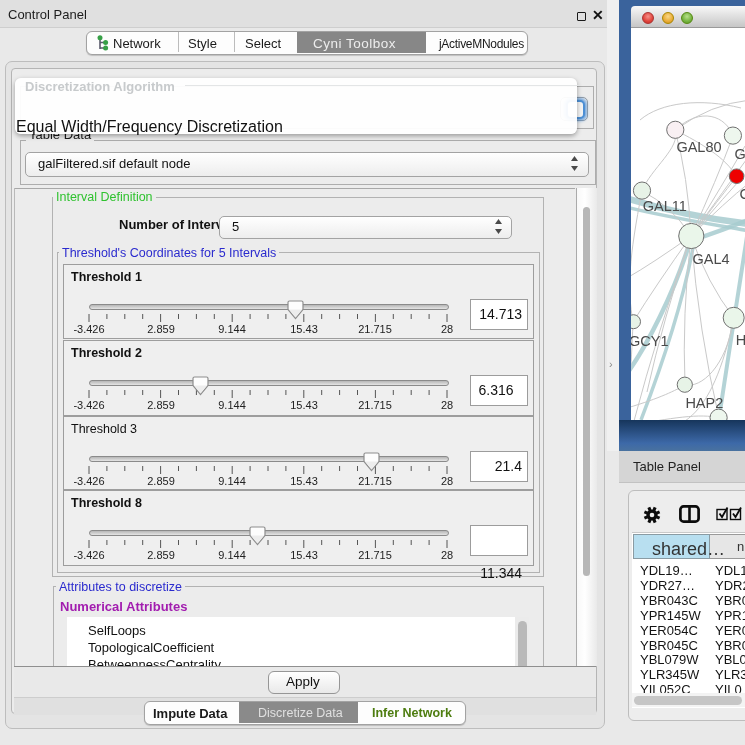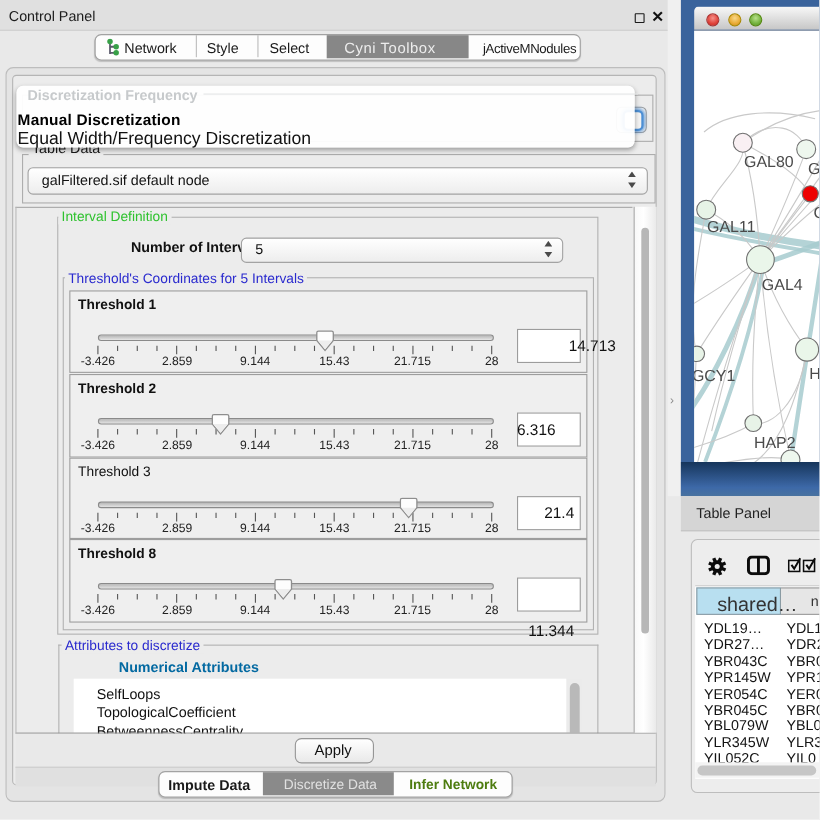--- a/index.html
+++ b/index.html
@@ -99,21 +99,21 @@
     <div class="txt" style="left:136px;top:323px;width:50px;text-align:center;font-size:11px;color:#222;">2.859</div>
     <div class="txt" style="left:207px;top:323px;width:50px;text-align:center;font-size:11px;color:#222;">9.144</div>
     <div class="txt" style="left:279px;top:323px;width:50px;text-align:center;font-size:11px;color:#222;">15.43</div>
     <div class="txt" style="left:350px;top:323px;width:50px;text-align:center;font-size:11px;color:#222;">21.715</div>
     <div class="txt" style="left:422px;top:323px;width:50px;text-align:center;font-size:11px;color:#222;">28</div>
   <svg class="abs" style="left:287.1px;top:300px;" width="18" height="20" viewBox="0 0 18 20">
     <path d="M2.5 1 L14.5 1 Q16 1 16 2.5 L16 9.5 L8.5 18.5 L1 9.5 L1 2.5 Q1 1 2.5 1 Z" fill="#fdfdfd" stroke="#8e8e8e" stroke-width="1.2"></path>
     <path d="M2 9.5 L15 9.5 L8.5 17.5 Z" fill="#ededed" stroke="none"></path>
   </svg>
   <div class="abs" style="left:470px;top:299px;width:56px;height:29px;background:#fff;border:1px solid #9c9c9c;"></div>
-  <div class="abs" style="left:470px;top:306px;width:52px;font-size:14px;color:#111;margin-left:47px;">14.713</div>
+  <div class="abs" style="left:470px;top:306px;width:52px;text-align:right;font-size:14px;color:#111;">14.713</div>
 
   <div class="abs" style="left:63px;top:340px;width:469px;height:74px;background:#efefef;border:1px solid #9d9d9d;"></div>
   <div class="txt" style="left:71px;top:346px;font-size:12.5px;font-weight:bold;color:#111;">Threshold 2</div>
   <div class="abs" style="left:89px;top:380px;width:358px;height:4px;background:linear-gradient(#b6b6b6,#e4e4e4);border:1px solid #8a8a8a;border-radius:3px;"></div>
   <svg class="abs" style="left:60px;top:390px;" width="400" height="9" viewBox="0 0 400 9">
       <line x1="29.0" y1="0" x2="29.0" y2="8" stroke="#555" stroke-width="1"></line>
       <line x1="46.9" y1="0" x2="46.9" y2="5" stroke="#555" stroke-width="1"></line>
       <line x1="64.8" y1="0" x2="64.8" y2="5" stroke="#555" stroke-width="1"></line>
       <line x1="82.7" y1="0" x2="82.7" y2="5" stroke="#555" stroke-width="1"></line>
       <line x1="100.6" y1="0" x2="100.6" y2="8" stroke="#555" stroke-width="1"></line>
@@ -138,21 +138,21 @@
     <div class="txt" style="left:136px;top:399px;width:50px;text-align:center;font-size:11px;color:#222;">2.859</div>
     <div class="txt" style="left:207px;top:399px;width:50px;text-align:center;font-size:11px;color:#222;">9.144</div>
     <div class="txt" style="left:279px;top:399px;width:50px;text-align:center;font-size:11px;color:#222;">15.43</div>
     <div class="txt" style="left:350px;top:399px;width:50px;text-align:center;font-size:11px;color:#222;">21.715</div>
     <div class="txt" style="left:422px;top:399px;width:50px;text-align:center;font-size:11px;color:#222;">28</div>
   <svg class="abs" style="left:191.5px;top:376px;" width="18" height="20" viewBox="0 0 18 20">
     <path d="M2.5 1 L14.5 1 Q16 1 16 2.5 L16 9.5 L8.5 18.5 L1 9.5 L1 2.5 Q1 1 2.5 1 Z" fill="#fdfdfd" stroke="#8e8e8e" stroke-width="1.2"></path>
     <path d="M2 9.5 L15 9.5 L8.5 17.5 Z" fill="#ededed" stroke="none"></path>
   </svg>
   <div class="abs" style="left:470px;top:375px;width:56px;height:29px;background:#fff;border:1px solid #9c9c9c;"></div>
-  <div class="abs" style="left:470px;top:382px;width:52px;text-align:left;font-size:14px;color:#111;">6.316</div>
+  <div class="abs" style="left:470px;top:382px;width:52px;text-align:center;font-size:14px;color:#111;">6.316</div>
 
   <div class="abs" style="left:63px;top:416px;width:469px;height:72px;background:#efefef;border:1px solid #9d9d9d;"></div>
   <div class="txt" style="left:71px;top:422px;font-size:12.5px;font-weight:normal;color:#111;">Threshold 3</div>
   <div class="abs" style="left:89px;top:456px;width:358px;height:4px;background:linear-gradient(#b6b6b6,#e4e4e4);border:1px solid #8a8a8a;border-radius:3px;"></div>
   <svg class="abs" style="left:60px;top:466px;" width="400" height="9" viewBox="0 0 400 9">
       <line x1="29.0" y1="0" x2="29.0" y2="8" stroke="#555" stroke-width="1"></line>
       <line x1="46.9" y1="0" x2="46.9" y2="5" stroke="#555" stroke-width="1"></line>
       <line x1="64.8" y1="0" x2="64.8" y2="5" stroke="#555" stroke-width="1"></line>
       <line x1="82.7" y1="0" x2="82.7" y2="5" stroke="#555" stroke-width="1"></line>
       <line x1="100.6" y1="0" x2="100.6" y2="8" stroke="#555" stroke-width="1"></line>
@@ -220,21 +220,21 @@
     <div class="txt" style="left:422px;top:549px;width:50px;text-align:center;font-size:11px;color:#222;">28</div>
   <svg class="abs" style="left:248.8px;top:526px;" width="18" height="20" viewBox="0 0 18 20">
     <path d="M2.5 1 L14.5 1 Q16 1 16 2.5 L16 9.5 L8.5 18.5 L1 9.5 L1 2.5 Q1 1 2.5 1 Z" fill="#fdfdfd" stroke="#8e8e8e" stroke-width="1.2"></path>
     <path d="M2 9.5 L15 9.5 L8.5 17.5 Z" fill="#ededed" stroke="none"></path>
   </svg>
   <div class="abs" style="left:470px;top:525px;width:56px;height:29px;background:#fff;border:1px solid #9c9c9c;"></div>
   <div class="abs" style="left:470px;top:532px;width:52px;text-align:right;font-size:14px;color:#111;margin-top:33px;">11.344</div>
 
   <div class="abs" style="left:53px;top:586px;width:489px;height:80px;border:1px solid #b2b2b2;border-bottom:none;"></div>
   <div class="txt" style="left:56px;top:580px;font-size:12.5px;color:#2a2ace;background:#ececec;padding:0 3px;">Attributes to discretize</div>
-  <div class="txt" style="left:60px;top:599px;font-size:13px;font-weight:bold;color:#0369a1;margin-left:48px;">Numerical Attributes</div>
+  <div class="txt" style="left:60px;top:599px;font-size:13px;font-weight:bold;color:#a21caf;">Numerical Attributes</div>
   <div class="abs" style="left:67px;top:617px;width:448px;height:49px;background:#ffffff;"></div>
   <div class="txt" style="left:88px;top:622px;font-size:13px;color:#111;line-height:17px;">SelfLoops<br>TopologicalCoefficient<br>BetweennessCentrality</div>
   <div class="abs" style="left:515px;top:617px;width:14px;height:49px;background:#ebebeb;"></div>
   <div class="abs" style="left:518px;top:621px;width:9px;height:45px;background:#b9b9b9;border-radius:5px 5px 0 0;"></div>
 
   <div class="abs" style="left:14px;top:666px;width:582px;height:1px;background:#8f8f8f;"></div>
   <div class="abs" style="left:14px;top:667px;width:582px;height:30px;background:#e9e9e9;"></div>
   <div class="abs" style="left:14px;top:697px;width:582px;height:17px;background:#e0e0e0;border-top:1px solid #cdcdcd;"></div>
   <div class="abs" style="left:268px;top:671px;width:70px;height:21px;background:linear-gradient(#ffffff,#e9e9e9);border:1px solid #969696;border-radius:6px;"></div>
   <div class="txt" style="left:286px;top:674px;font-size:13.5px;color:#111;">Apply</div>
@@ -242,23 +242,22 @@
   <div class="abs" style="left:576px;top:188px;width:20px;height:478px;background:linear-gradient(90deg,#f8f8f8,#ffffff 40%,#e9e9e9);border-left:1px solid #aaa;"></div>
   <div class="abs" style="left:583px;top:207px;width:7px;height:369px;background:#b7b7b7;border-radius:4px;"></div>
 
   <div class="abs" style="left:144px;top:701px;width:320px;height:22px;background:#fdfdfd;border:1px solid #a2a2a2;border-radius:6px;box-shadow:0 1px 1px rgba(0,0,0,0.18);"></div>
   <div class="abs" style="left:239px;top:702px;width:119px;height:21px;background:#8a8a8a;"></div>
   <div class="txt" style="left:153px;top:706px;font-size:13px;font-weight:bold;color:#1a1a1a;">Impute Data</div>
   <div class="txt" style="left:258px;top:706px;font-size:12.5px;color:#e0e0e0;">Discretize Data</div>
   <div class="txt" style="left:372px;top:706px;font-size:12.5px;font-weight:bold;color:#4d7c0f;">Infer Network</div>
 
   <div class="abs" style="left:15px;top:78px;width:562px;height:56px;background:rgba(255,255,255,0.95);border-radius:6px;box-shadow:0 2px 5px rgba(0,0,0,0.35);"></div>
-  <div class="txt" style="left:25px;top:79px;font-size:13px;font-weight:bold;color:#c7cacc;">Discretization Frequency</div>
+  <div class="txt" style="left:25px;top:79px;font-size:13px;font-weight:bold;color:#c7cacc;">Discretization Algorithm</div>
   <div class="abs" style="left:185px;top:85px;width:395px;height:1px;background:#e3e5e6;"></div>
-  <div class="txt" style="left:16px;top:101px;font-size:14px;letter-spacing:0.2px;font-weight:bold;color:#000;">Manual Discretization</div>
   <div class="txt" style="left:16px;top:117.5px;font-size:16px;color:#111;">Equal Width/Frequency Discretization</div>
 
   <div class="abs" style="left:607px;top:0px;width:12px;height:451px;background:#f0f0f0;"></div>
 
   <div class="txt" style="left:609px;top:358px;font-size:11px;color:#8a8a8a;">›</div>
 
   <div class="abs" style="left:619px;top:0;width:126px;height:451px;background:#3a639c;"></div>
 
   <div class="abs" style="left:619px;top:420px;width:126px;height:31px;background:linear-gradient(#16355b,#3d69a8 75%,#49729f);"></div>
 

